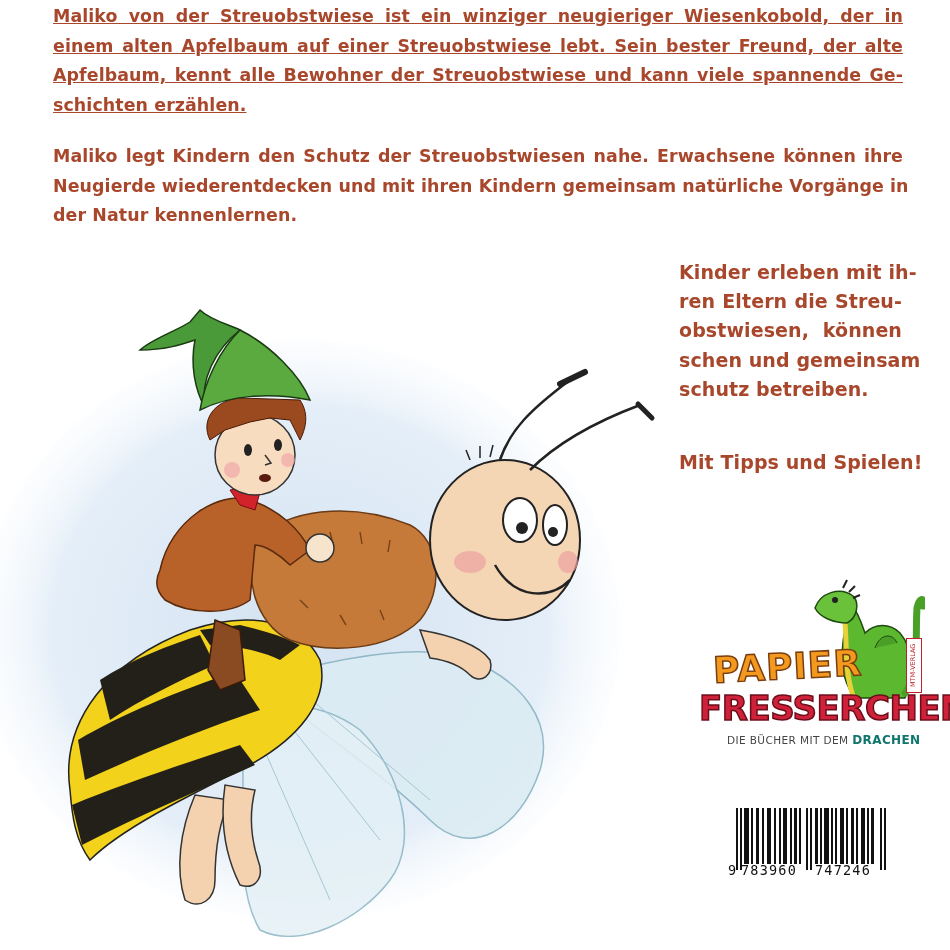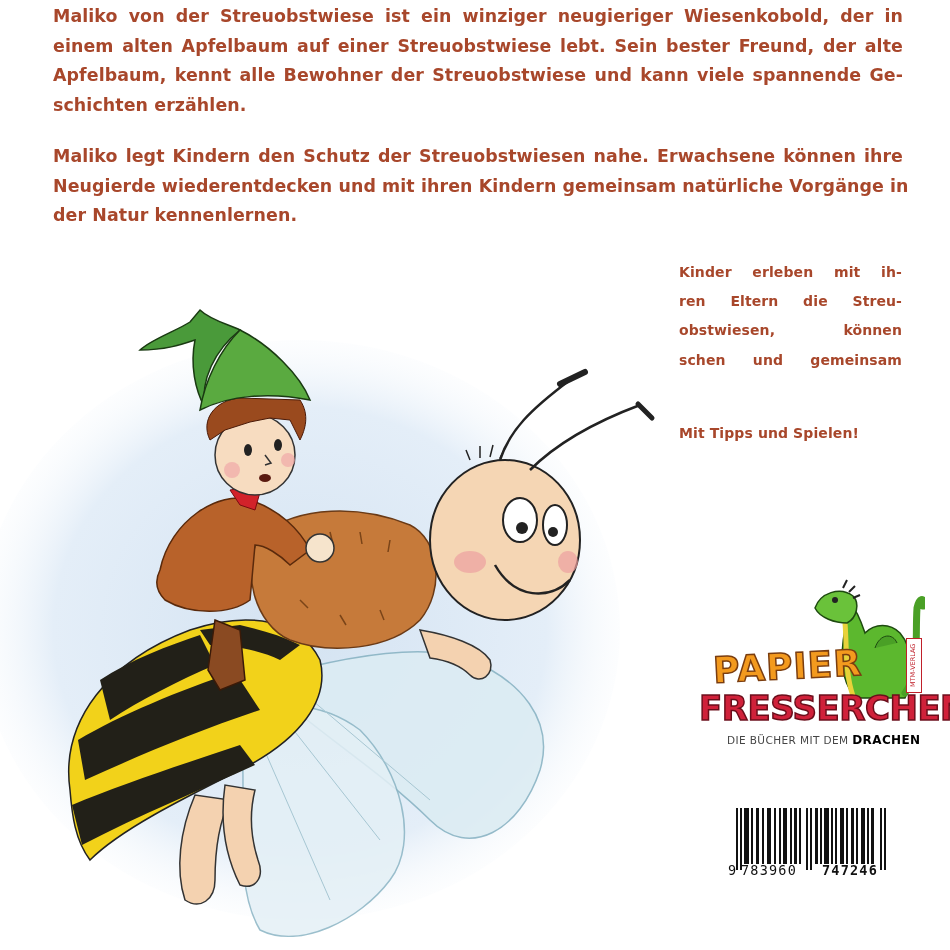--- a/index.html
+++ b/index.html
@@ -8,40 +8,40 @@
   .para {
     position: absolute;
     font-weight: bold;
     font-size: 17.4px;
     line-height: 29.5px;
     text-align: justify;
     letter-spacing: 0.1px;
   }
   .para .line { display: block; white-space: nowrap; text-align-last: justify; text-align: justify; }
   .para .line.last { text-align-last: left; }
-  #p1 { left: 53px; top: 2px; width: 850px; }
+  #p1 { left: 53px; top: 2px; width: 850px; text-decoration: underline; }
   #p2 { left: 53px; top: 142px; width: 850px; }
-  #side { left: 679px; top: 258px; width: 223px; font-size: 14px; line-height: 29.2px; }
+  #side { left: 679px; top: 258px; width: 223px; font-size: 19px; line-height: 29.2px; }
   #side .tip { margin-top: 44px; display: block; }
 
   #illustration { position: absolute; left: 0; top: 300px; width: 660px; height: 650px; }
 
   #logo { position: absolute; left: 695px; top: 578px; width: 245px; height: 175px; }
   #logo .papier { position: absolute; left: 18px; top: 68px; font-family: "DejaVu Sans", sans-serif; font-weight: bold; font-size: 36px; color: #f39a1e; -webkit-text-stroke: 1.5px #7a3d10; letter-spacing: 1px; transform: rotate(-3deg); }
   #logo .fress { position: absolute; left: 4px; top: 110px; font-family: "DejaVu Sans", sans-serif; font-weight: bold; font-size: 34px; color: #d0213a; -webkit-text-stroke: 1.5px #6a0d1a; letter-spacing: -0.5px; }
   #logo .tag { position: absolute; left: 32px; top: 155px; font-size: 10.5px; color: #444; letter-spacing: 0.4px; white-space: nowrap; }
-  #logo .tag b { color: #000000; font-size: 12px; }
+  #logo .tag b { color: #0f766e; font-size: 12px; }
   #logo .verlag { position: absolute; left: 211px; top: 60px; width: 16px; height: 55px; border: 1.5px solid #c0202a; background: #fff; font-size: 6.5px; color: #c0202a; writing-mode: vertical-rl; transform: rotate(180deg); text-align: center; line-height: 13px; }
 
   #barcode { position: absolute; left: 728px; top: 800px; width: 165px; height: 84px; background: #fff; }
   #barcode .bars { position: absolute; left: 8px; top: 8px; width: 150px; height: 62px; }
   #barcode .digits { position: absolute; top: 62px; left: 0; width: 165px; font-family: "DejaVu Sans Mono", monospace; font-size: 13.5px; color: #111; }
   #barcode .d0 { position: absolute; left: 0; }
   #barcode .d1 { position: absolute; left: 13px; letter-spacing: 1.2px; }
-  #barcode .d2 { position: absolute; left: 94px; letter-spacing: 1.2px; font-weight: bold; }
+  #barcode .d2 { position: absolute; left: 87px; letter-spacing: 1.2px; }
 </style>
 </head>
 <body>
 
 <div class="para" id="p1">
   <span class="line">Maliko von der Streuobstwiese ist ein winziger neugieriger Wiesenkobold, der in</span>
   <span class="line">einem alten Apfelbaum auf einer Streuobstwiese lebt. Sein bester Freund, der alte</span>
   <span class="line">Apfelbaum, kennt alle Bewohner der Streuobstwiese und kann viele spannende Ge-</span>
   <span class="line last">schichten erzählen.</span>
 </div>
@@ -50,20 +50,21 @@
   <span class="line">Maliko legt Kindern den Schutz der Streuobstwiesen nahe. Erwachsene können ihre</span>
   <span class="line">Neugierde wiederentdecken und mit ihren Kindern gemeinsam natürliche Vorgänge in</span>
   <span class="line last">der Natur kennenlernen.</span>
 </div>
 
 <div class="para" id="side">
   <span class="line">Kinder erleben mit ih-</span>
   <span class="line">ren Eltern die Streu-</span>
   <span class="line">obstwiesen, können</span>
   <span class="line">schen und gemeinsam</span>
+  <span class="line last">schutz betreiben.</span>
   <span class="line last tip">Mit Tipps und Spielen!</span>
 </div>
 
 <svg id="illustration" viewBox="0 0 660 650">
   <defs>
     <radialGradient id="sky" cx="50%" cy="50%" r="55%">
       <stop offset="0%" stop-color="#d4e3f2"></stop>
       <stop offset="70%" stop-color="#e4eef8"></stop>
       <stop offset="100%" stop-color="#ffffff" stop-opacity="0"></stop>
     </radialGradient>

